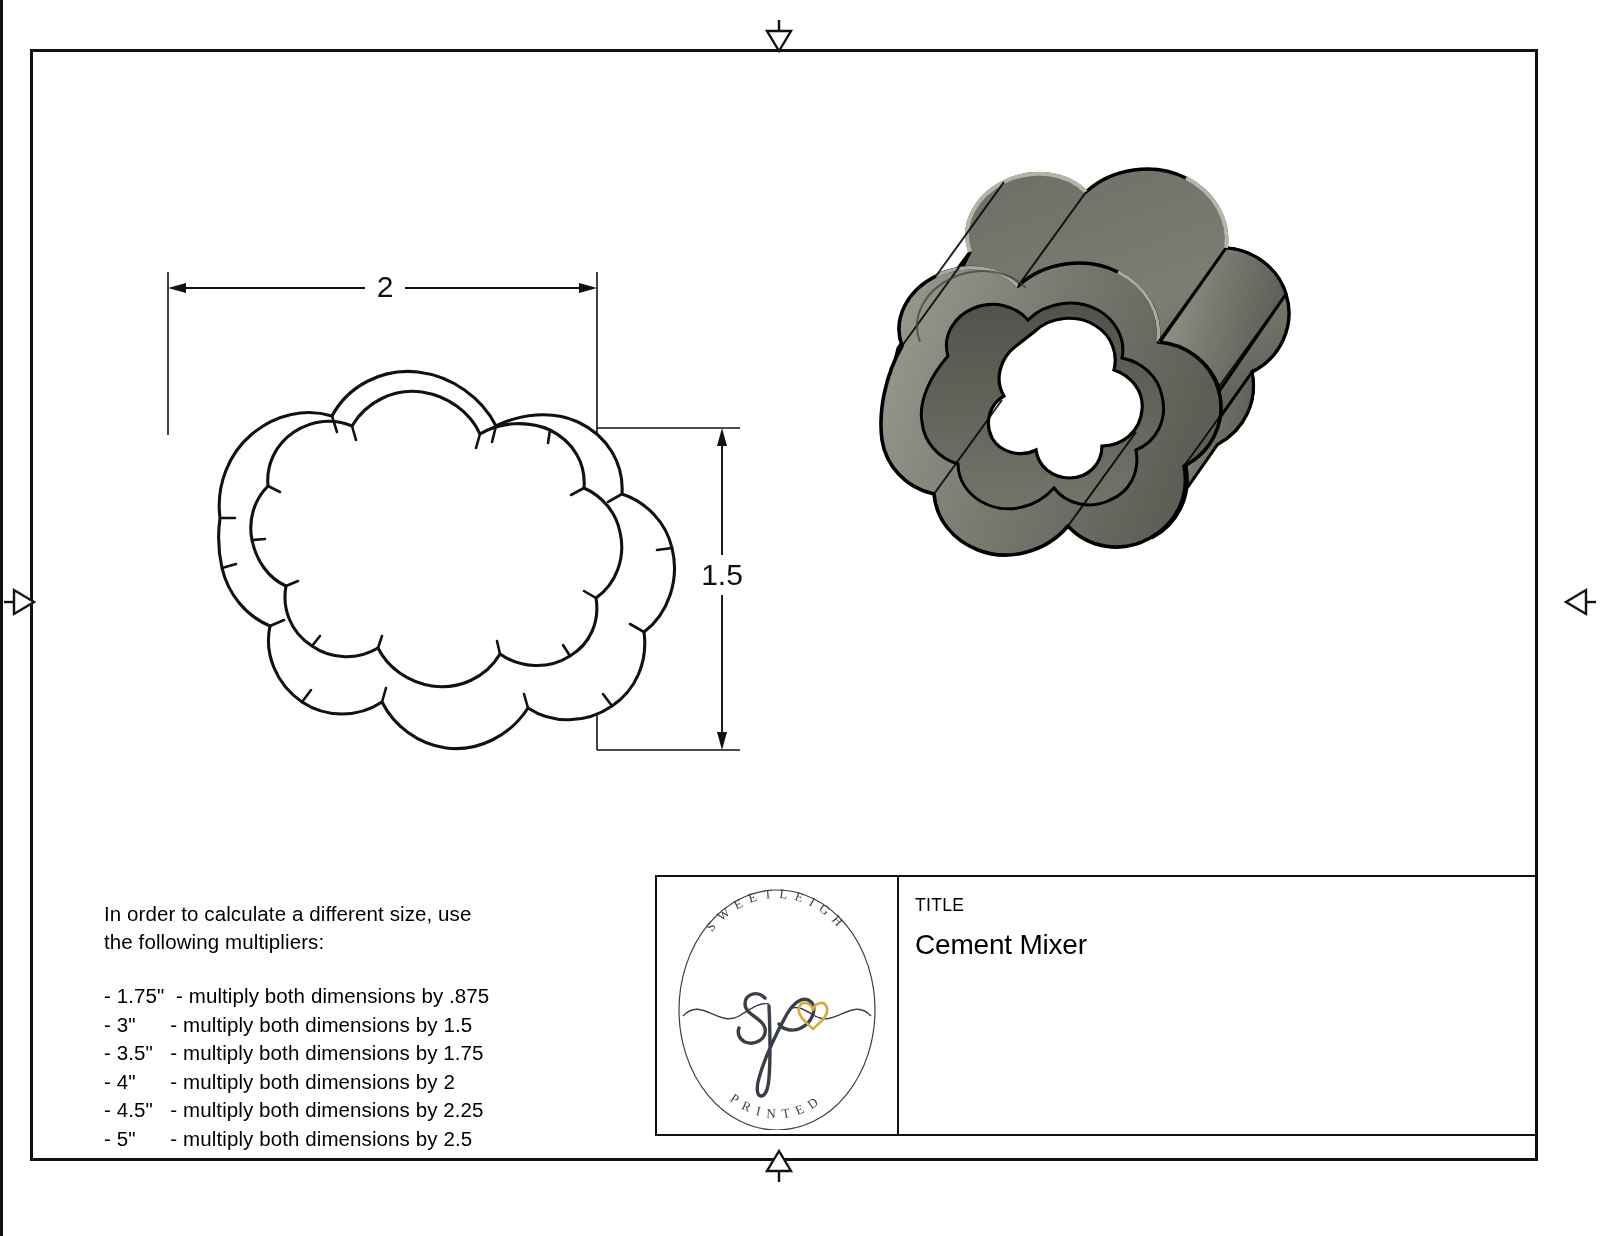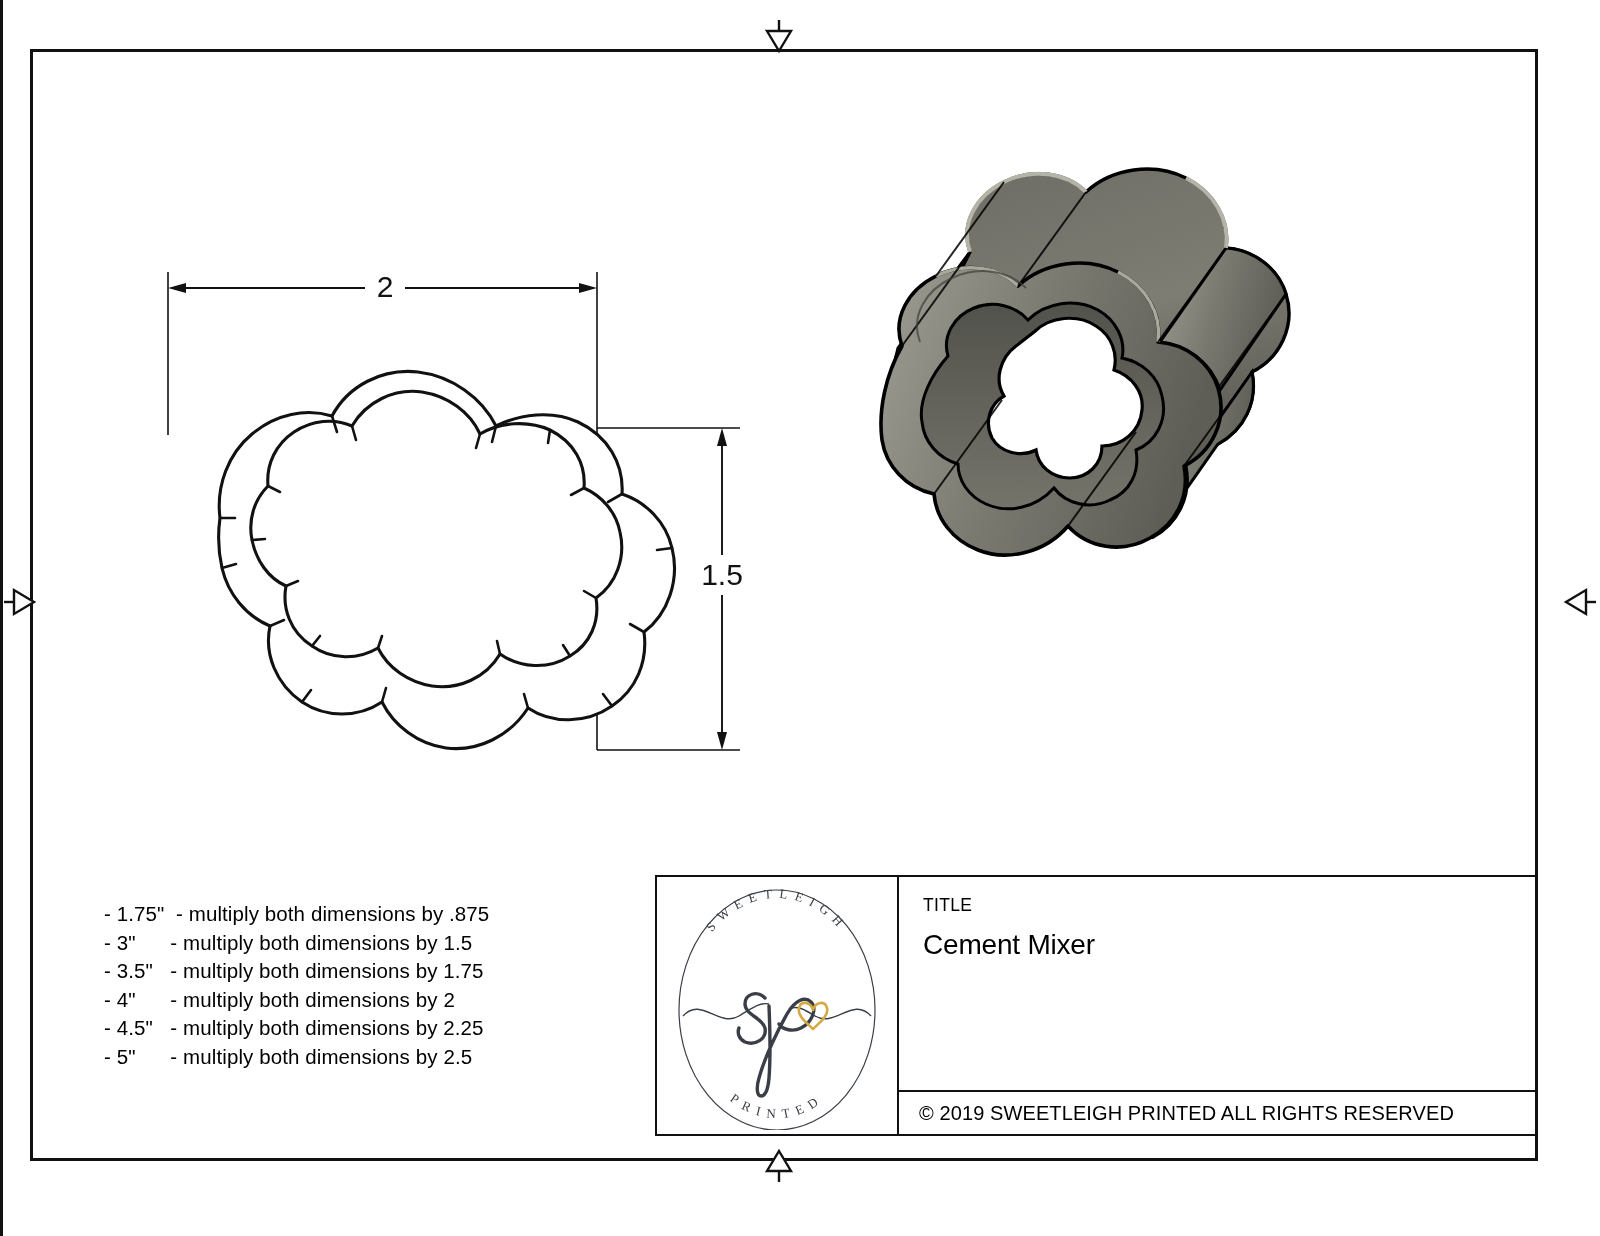--- a/index.html
+++ b/index.html
@@ -48,21 +48,21 @@
   .titleblock{
     position:absolute;left:655px;top:875px;width:883px;height:261px;
     border:2.5px solid #111;box-sizing:border-box;display:flex;
   }
   .tb-logo{
     width:242px;border-right:2.5px solid #111;box-sizing:border-box;
     position:relative;overflow:hidden;flex:0 0 242px;
   }
   .tb-logo svg{position:absolute;left:50%;top:50%;transform:translate(-50%,-50%);}
   .tb-right{flex:1;display:flex;flex-direction:column;box-sizing:border-box;}
-  .tb-title-cell{flex:1;padding:18px 0 0 24px;box-sizing:border-box;}
+  .tb-title-cell{flex:1;padding:18px 0 0 16px;box-sizing:border-box;}
   .tb-title-label{font-size:17.5px;letter-spacing:0.3px;line-height:21px;}
   .tb-title-value{font-size:28px;line-height:50px;margin-top:4px;letter-spacing:-0.2px;}
   .tb-copy-cell{
     height:44px;border-top:2.5px solid #111;box-sizing:border-box;
     display:flex;align-items:center;padding-left:20px;
   }
   .tb-copy{font-size:20px;letter-spacing:0.1px;}
 </style>
 </head>
 <body>
@@ -260,20 +260,24 @@
         <line x1="82" y1="226" x2="150" y2="132"></line>
         <line x1="114" y1="374" x2="182" y2="280"></line>
         <line x1="248" y1="406" x2="316" y2="312"></line>
       </g>
 
       <path d="M 100,222 C 90,196 106,170 132,158 C 158,146 188,150 206,168" fill="none" stroke="#3f3f3a" stroke-width="2" opacity="0.7"></path>
     </svg>
   </div>
 
   <div class="notes">
+    <p class="lead">
+      <span>In order to calculate a different size, use</span><br>
+      <span>the following multipliers:</span>
+    </p>
     <ul>
       <li>- 1.75"  - multiply both dimensions by .875</li>
       <li>- 3"      - multiply both dimensions by 1.5</li>
       <li>- 3.5"   - multiply both dimensions by 1.75</li>
       <li>- 4"      - multiply both dimensions by 2</li>
       <li>- 4.5"   - multiply both dimensions by 2.25</li>
       <li>- 5"      - multiply both dimensions by 2.5</li>
     </ul>
   </div>
 
@@ -310,20 +314,17 @@
         <path d="M 152,128 C 150,120 140,118 138,126 C 136,134 146,141 152,147
                  C 158,141 168,134 166,126 C 164,118 154,120 152,128 Z" fill="none" stroke="#d4a843" stroke-width="2.6" stroke-linejoin="round"></path>
       </svg>
     </div>
 
     <div class="tb-right">
       <div class="tb-title-cell">
         <div class="tb-title-label">TITLE</div>
         <div class="tb-title-value">Cement Mixer</div>
       </div>
-      <div class="tb-copy-cell">
-        <div class="tb-copy">© 2019  SWEETLEIGH PRINTED  ALL RIGHTS RESERVED</div>
-      </div>
     </div>
 
   </div>
 
 </div>
 
 </body></html>

